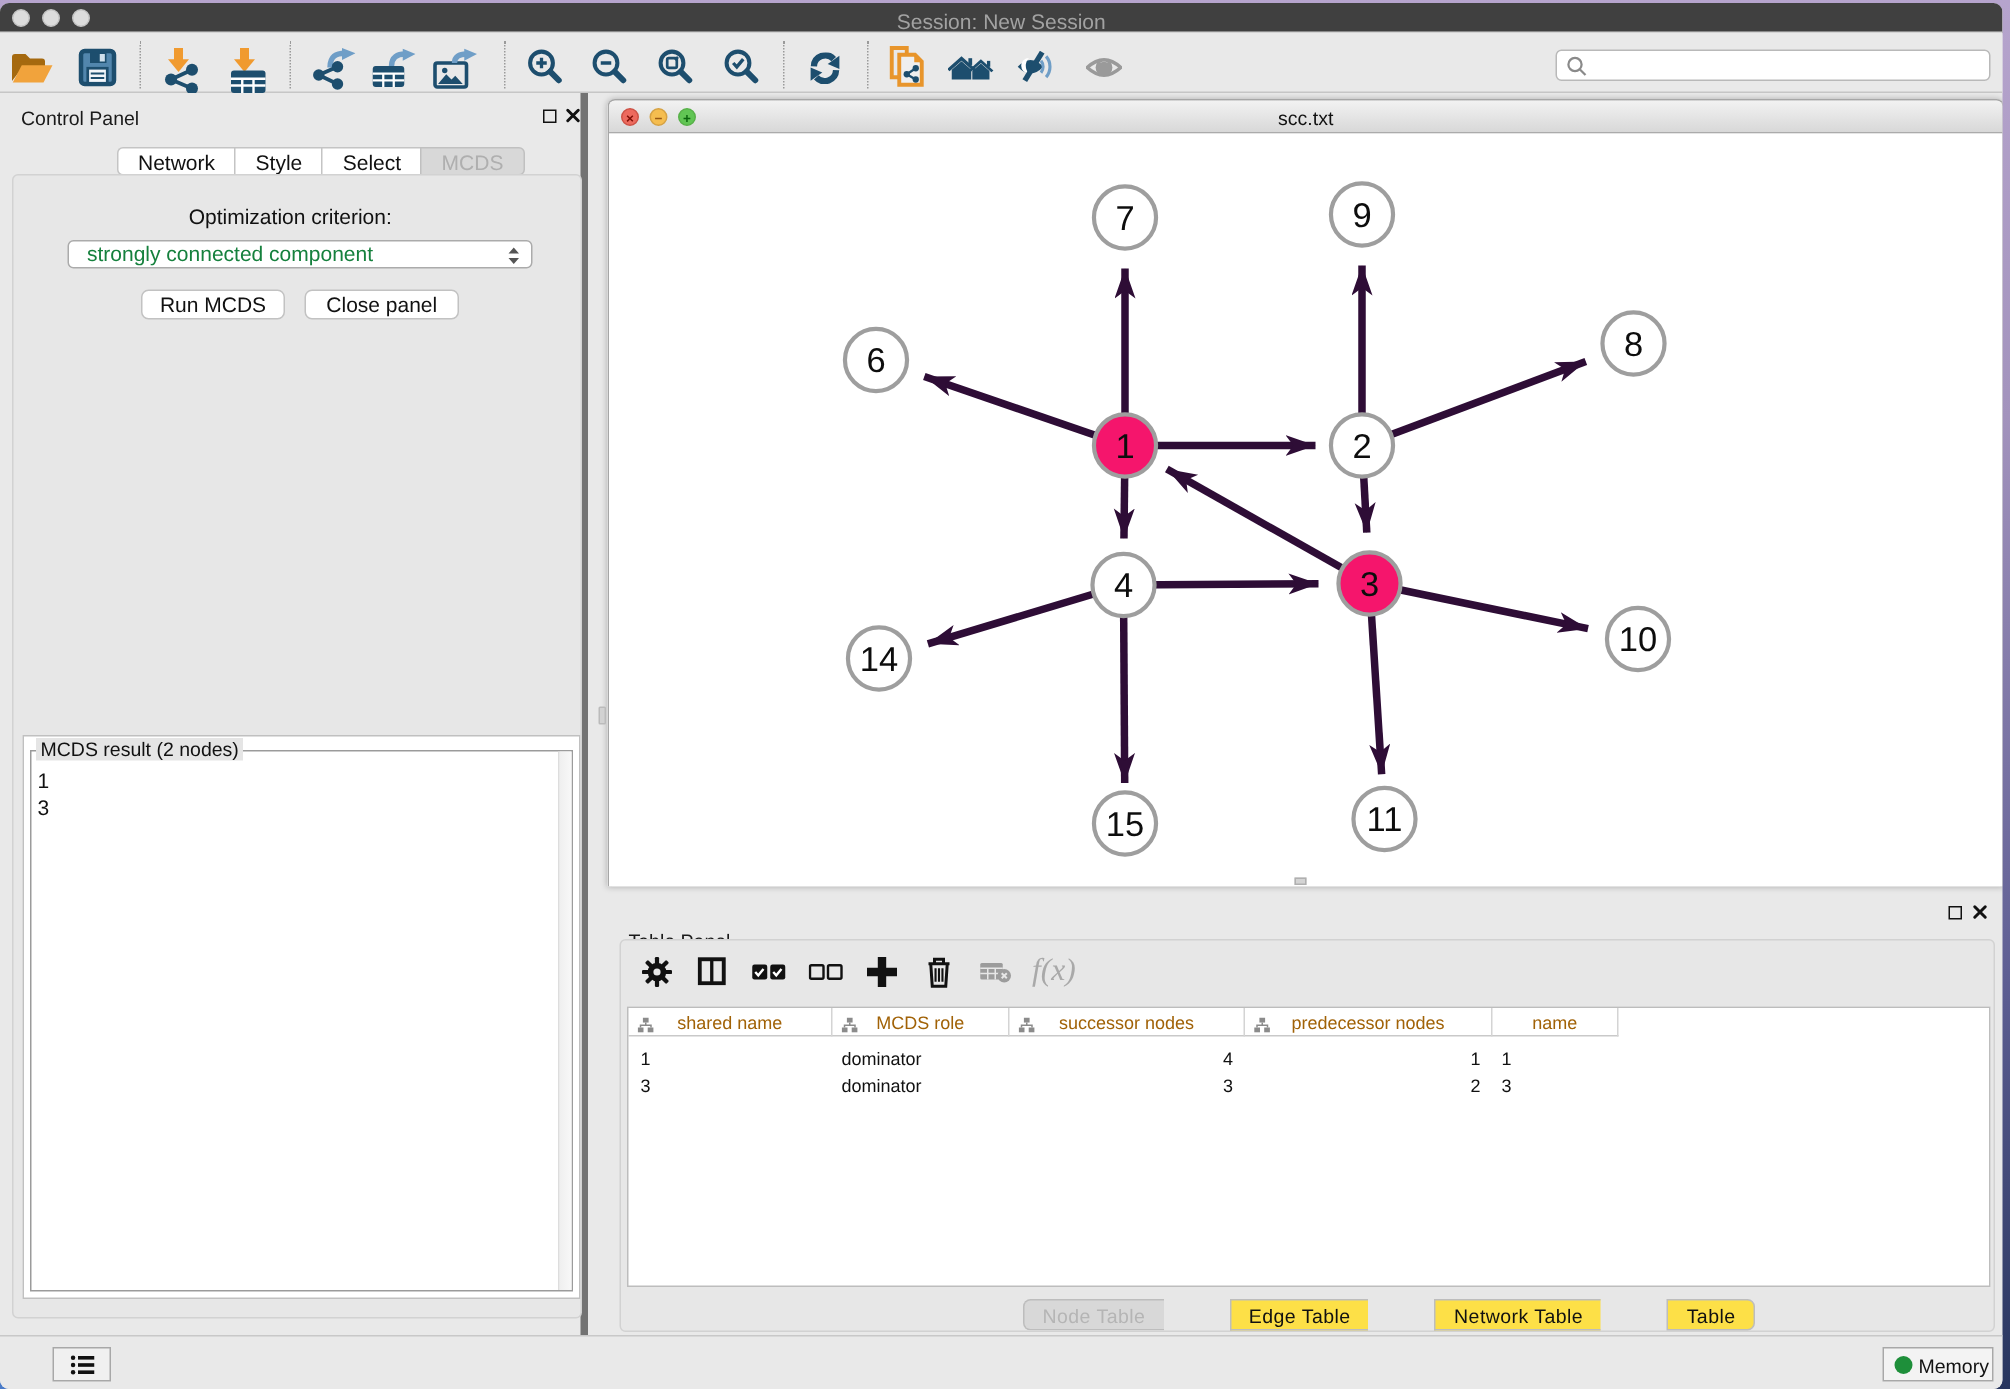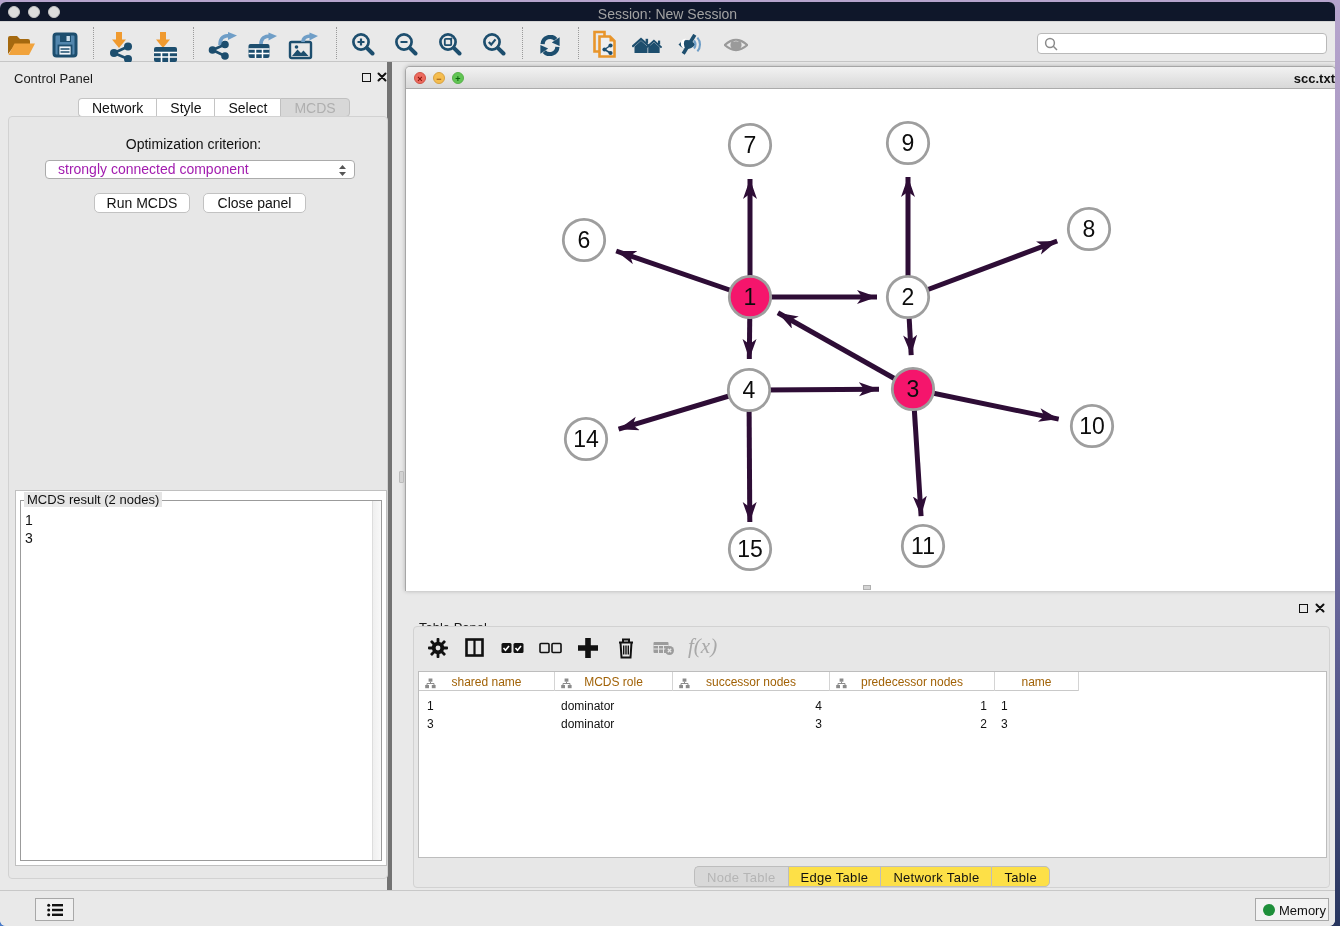--- a/index.html
+++ b/index.html
@@ -7,59 +7,59 @@
 body {
   font-family:"Liberation Sans", sans-serif;
   background:linear-gradient(180deg,#b6a4cd 0%,#a393bd 30%,#5f5f94 70%,#27355e 100%);
   position:relative;
 }
 .win {
   position:absolute; left:0; top:2px; width:1335px; height:924px;
   background:#e9e9e9; border-radius:6px 6px 6px 6px; overflow:hidden;
 }
 
-.titlebar { position:absolute; left:0; top:0; width:100%; height:20px; background:#0f172a; border-bottom:1px solid #d4d4d4;}
+.titlebar { position:absolute; left:0; top:0; width:100%; height:20px; background:#404040; border-bottom:1px solid #d4d4d4;}
 .tl { position:absolute; top:4px; width:12px; height:12px; border-radius:50%; background:#dcdcdc; border:1px solid #c3c3c3; }
 .title-text { position:absolute; top:4px; left:0; width:100%; text-align:center; font-size:14px; color:#a2a2a2; }
 
 .toolbar { position:absolute; left:0; top:21px; width:100%; height:39px; background:#e9e9e9; border-bottom:1px solid #c6c6c6; }
 .tbi { position:absolute; top:9px; }
 .tbsep { position:absolute; top:4px; height:32px; width:1px; border-left:1px dotted #9a9a9a; }
 .searchbox { position:absolute; left:1037px; top:10px; width:290px; height:21px; background:#fff; border:1px solid #b9b9b9; border-radius:4px; }
 
 .cpanel { position:absolute; left:0; top:60px; width:392px; height:828px; background:#e9e9e9; border-right:5px solid #737373; }
 .phead { font-size:13px; color:#1a1a1a; }
 .float-ic { display:inline-block; width:9px; height:9px; border:1.5px solid #111; }
 .tabs-row { position:absolute; top:36px; left:78px; height:19px; display:flex; }
 .tab { font-size:14px; color:#111; background:#fff; border:1px solid #c4c4c4; border-right:none; padding:1px 13px 0 13px; height:19px; line-height:17px; }
 .tab:first-child { border-radius:4px 0 0 4px; }
 .tab:last-child { border-radius:0 4px 4px 0; border-right:1px solid #c4c4c4; }
 .tab.sel { background:#d8d8d8; color:#afafaf; border-color:#c0c0c0; }
 .cp-content { position:absolute; left:8px; top:54px; width:380px; height:763px; background:#e7e7e7; border:1px solid #d2d2d2; border-radius:4px; }
 .opt-label { position:absolute; top:74px; left:0; width:100%; text-align:center; font-size:14px; color:#111; }
-.selectbox { position:absolute; left:45px; top:98px; width:310px; height:19px; background:#fff; border:1px solid #ababab; border-radius:4px; font-size:14px; color:#a21caf; line-height:17px; padding-left:12px; }
+.selectbox { position:absolute; left:45px; top:98px; width:310px; height:19px; background:#fff; border:1px solid #ababab; border-radius:4px; font-size:14px; color:#15803d; line-height:17px; padding-left:12px; }
 .btn { position:absolute; top:131px; height:20px; background:#fff; border:1px solid #c2c2c2; border-radius:5px; font-size:14px; color:#111; text-align:center; line-height:18px; }
 .resultbox { position:absolute; left:15px; top:428px; width:372px; height:376px; background:#fff; border:1px solid #c0c0c0; }
 .resultbox .items { position:absolute; left:9px; top:20px; font-size:14px; color:#111; line-height:18px; }
 .vscroll { position:absolute; right:5px; top:10px; bottom:5px; z-index:1; width:9px; background:linear-gradient(90deg,#efefef,#f8f8f8); border-left:1px solid #ddd; }
 
 .netwin { position:absolute; left:405px; top:64px; width:931px; height:525px; border-radius:5px 5px 0 0; overflow:hidden; box-shadow:0 0 4px rgba(0,0,0,.25); border:1px solid #a6a6a6; border-bottom:none; }
 .net-title { position:absolute; left:0; top:0; width:100%; height:22px; background:linear-gradient(#f2f2f2,#d8d8d8); border-bottom:1px solid #ababab; }
-.net-title .t { position:absolute; width:100%; text-align:right; top:4px; font-size:13px; color:#111;font-weight:bold; }
+.net-title .t { position:absolute; width:100%; text-align:center; top:4px; font-size:13px; color:#111; }
 .net-canvas { position:absolute; left:0; top:22px; width:100%; height:502px; background:#fff; }
 #graph { position:relative; top:-2px; }
 .mac { position:absolute; top:5px; width:12px; height:12px; border-radius:50%; font:bold 9px/12px "Liberation Sans",sans-serif; text-align:center; }
 
 .tpanel { position:absolute; left:406px; top:595px; width:930px; height:291px; }
 .tp-content { position:absolute; left:7px; top:29px; width:917px; height:262px; background:#e7e7e7; border:1px solid #d2d2d2; border-radius:4px; }
 .ttable { position:absolute; left:4px; top:44px; width:909px; height:187px; background:#fff; border:1px solid #bdbdbd; }
 .thead { position:absolute; left:0; top:0; height:19px; border-bottom:1px solid #c9c9c9; font-size:12px; color:#a16207; }
 .tcell { position:absolute; top:0; height:19px; border-right:1px solid #d4d4d4; text-align:center; padding-top:3px; }
 .trow { position:absolute; font-size:12px; color:#111; height:16px; }
-.btabs { position:absolute; top:269px; left:288px; display:flex; height:21px; }
+.btabs { position:absolute; top:269px; left:276px; display:flex; height:21px;gap:44px; }
 .btab { font-size:13px; color:#111; background:#fde047; border:1px solid #bdbdbd; border-right:none; padding:3px 12px 0 12px; letter-spacing:0.3px; }
 .btab:first-child { border-radius:5px 0 0 5px; }
 .btab:last-child { border-radius:0 5px 5px 0; border-right:1px solid #bdbdbd; }
 .btab.sel { background:#d8d8d8; color:#b5b5b5; }
 
 .statusbar { position:absolute; left:0; top:888px; width:100%; height:36px; border-top:1px solid #c8c8c8; background:#e9e9e9; }
 .memory-btn { position:absolute; right:6px; top:7px; width:74px; height:23px; background:#f3f3f3; border:1px solid #a8a8a8; font-size:13px; color:#111; }
 .list-btn { position:absolute; left:35px; top:7px; width:39px; height:23px; background:#f0f0f0; border:1px solid #a8a8a8; }
 </style>
 </head>

